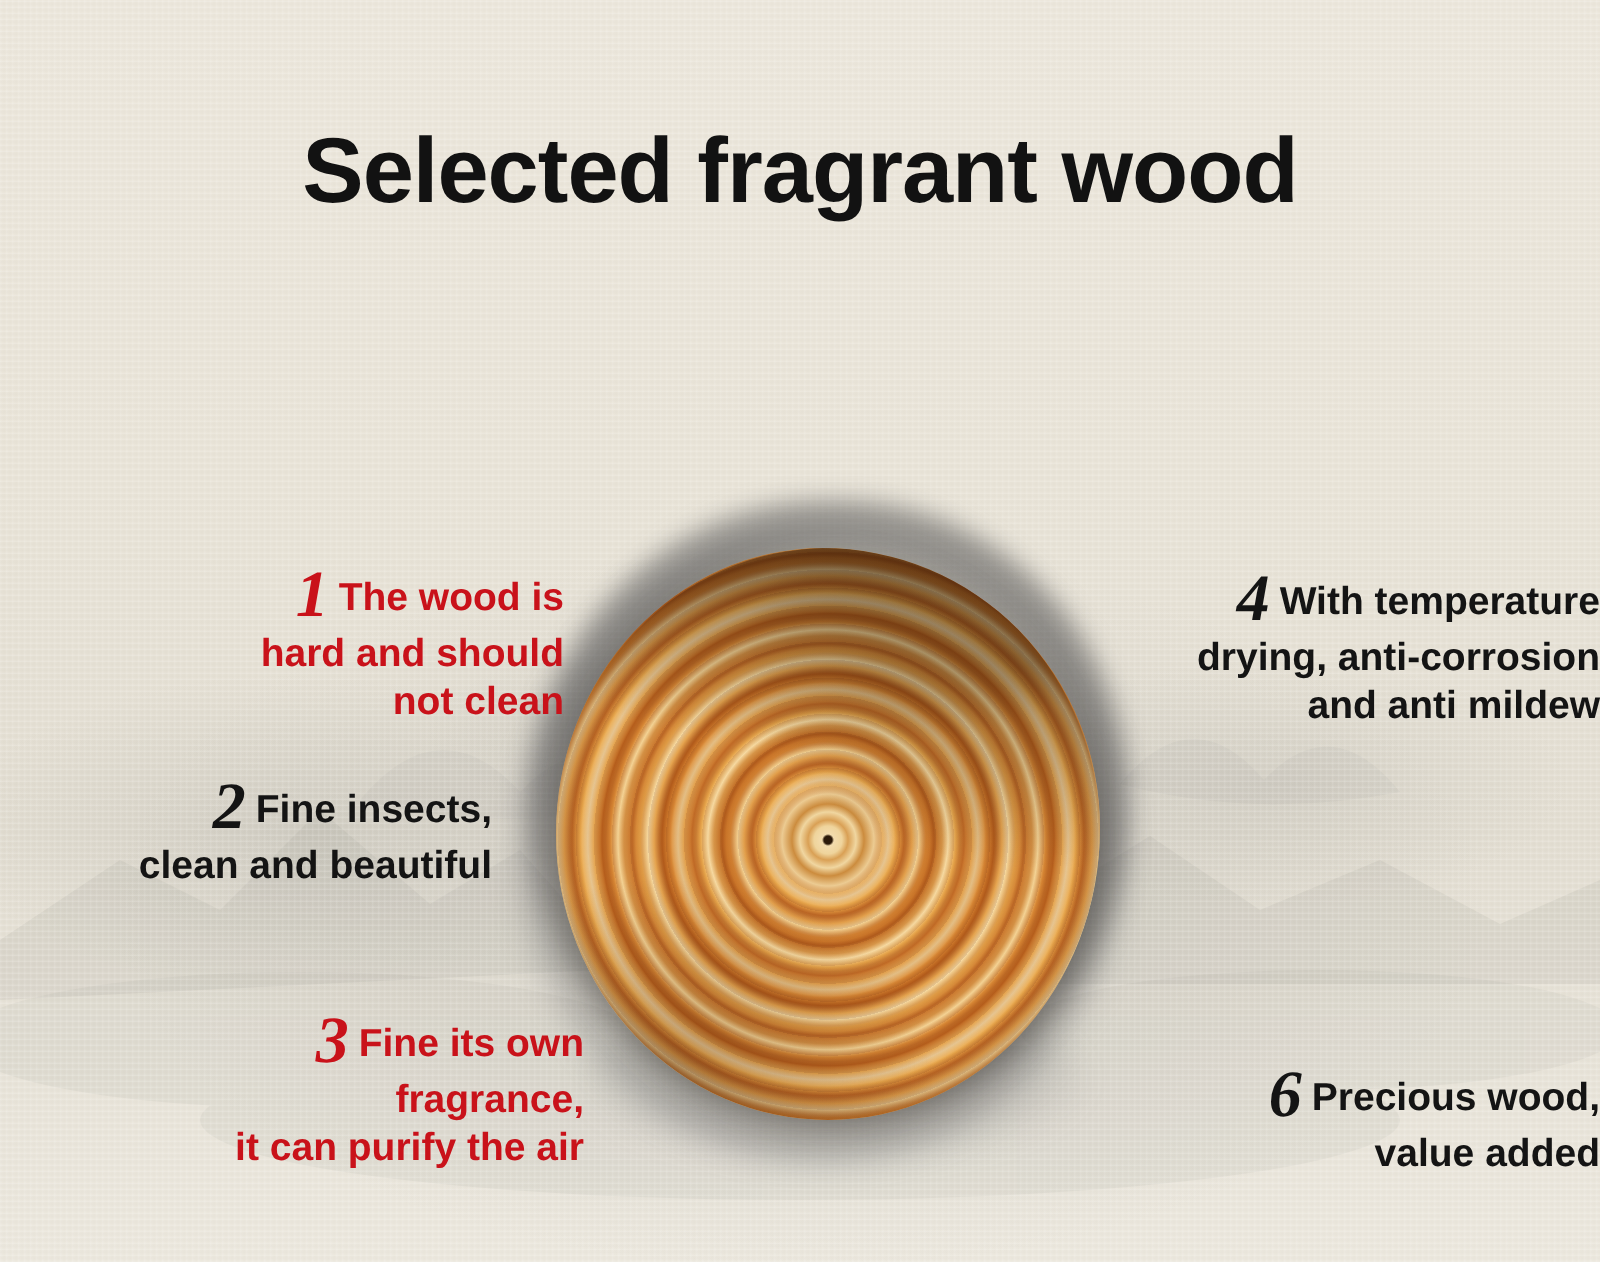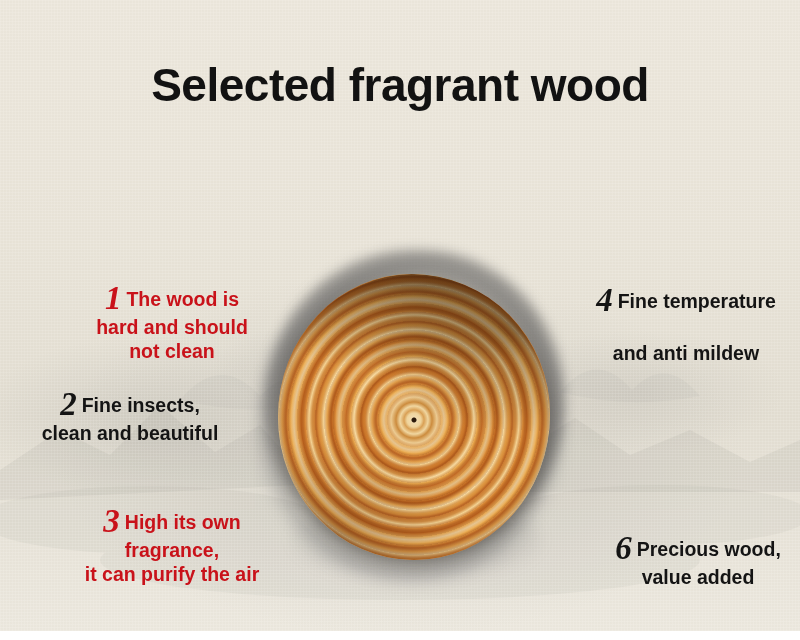--- a/index.html
+++ b/index.html
@@ -46,21 +46,21 @@
     text-align: center;
     font-size: 46px;
     font-weight: bold;
     color: #121212;
     letter-spacing: -0.5px;
     font-family: "Liberation Sans", sans-serif;
   }
 
   .feature {
     position: absolute;
-    text-align: center;
+    text-align: right;
     line-height: 1.24;
     font-size: 19.5px;
     font-weight: bold;
     font-family: "Liberation Sans", sans-serif;
   }
   .feature .num {
     font-family: "Liberation Serif", serif;
     font-style: italic;
     font-weight: bold;
     font-size: 33px;
@@ -220,28 +220,28 @@
     <span>hard and should</span><br>
     <span>not clean</span>
   </div>
 
   <div class="feature black" style="left:14px; top:388px; width:232px;">
     <span class="num">2</span><span>Fine insects,</span><br>
     <span>clean and beautiful</span>
   </div>
 
   <div class="feature red" style="left:52px; top:505px; width:240px;">
-    <span class="num">3</span><span>High its own</span><br>
+    <span class="num">3</span><span>Fine its own</span><br>
     <span>fragrance,</span><br>
     <span>it can purify the air</span>
   </div>
 
   <div class="feature black" style="left:572px; top:284px; width:228px;">
-    <span class="num">4</span><span>Fine temperature</span><br>
-    <br>
+    <span class="num">4</span><span>With temperature</span><br>
+    <span>drying, anti-corrosion</span><br>
     <span>and anti mildew</span>
   </div>
 
 
   <div class="feature black" style="left:596px; top:512px; width:204px;margin-top:20px;">
     <span class="num">6</span><span>Precious wood,</span><br>
     <span>value added</span>
   </div>
 
 </div>

